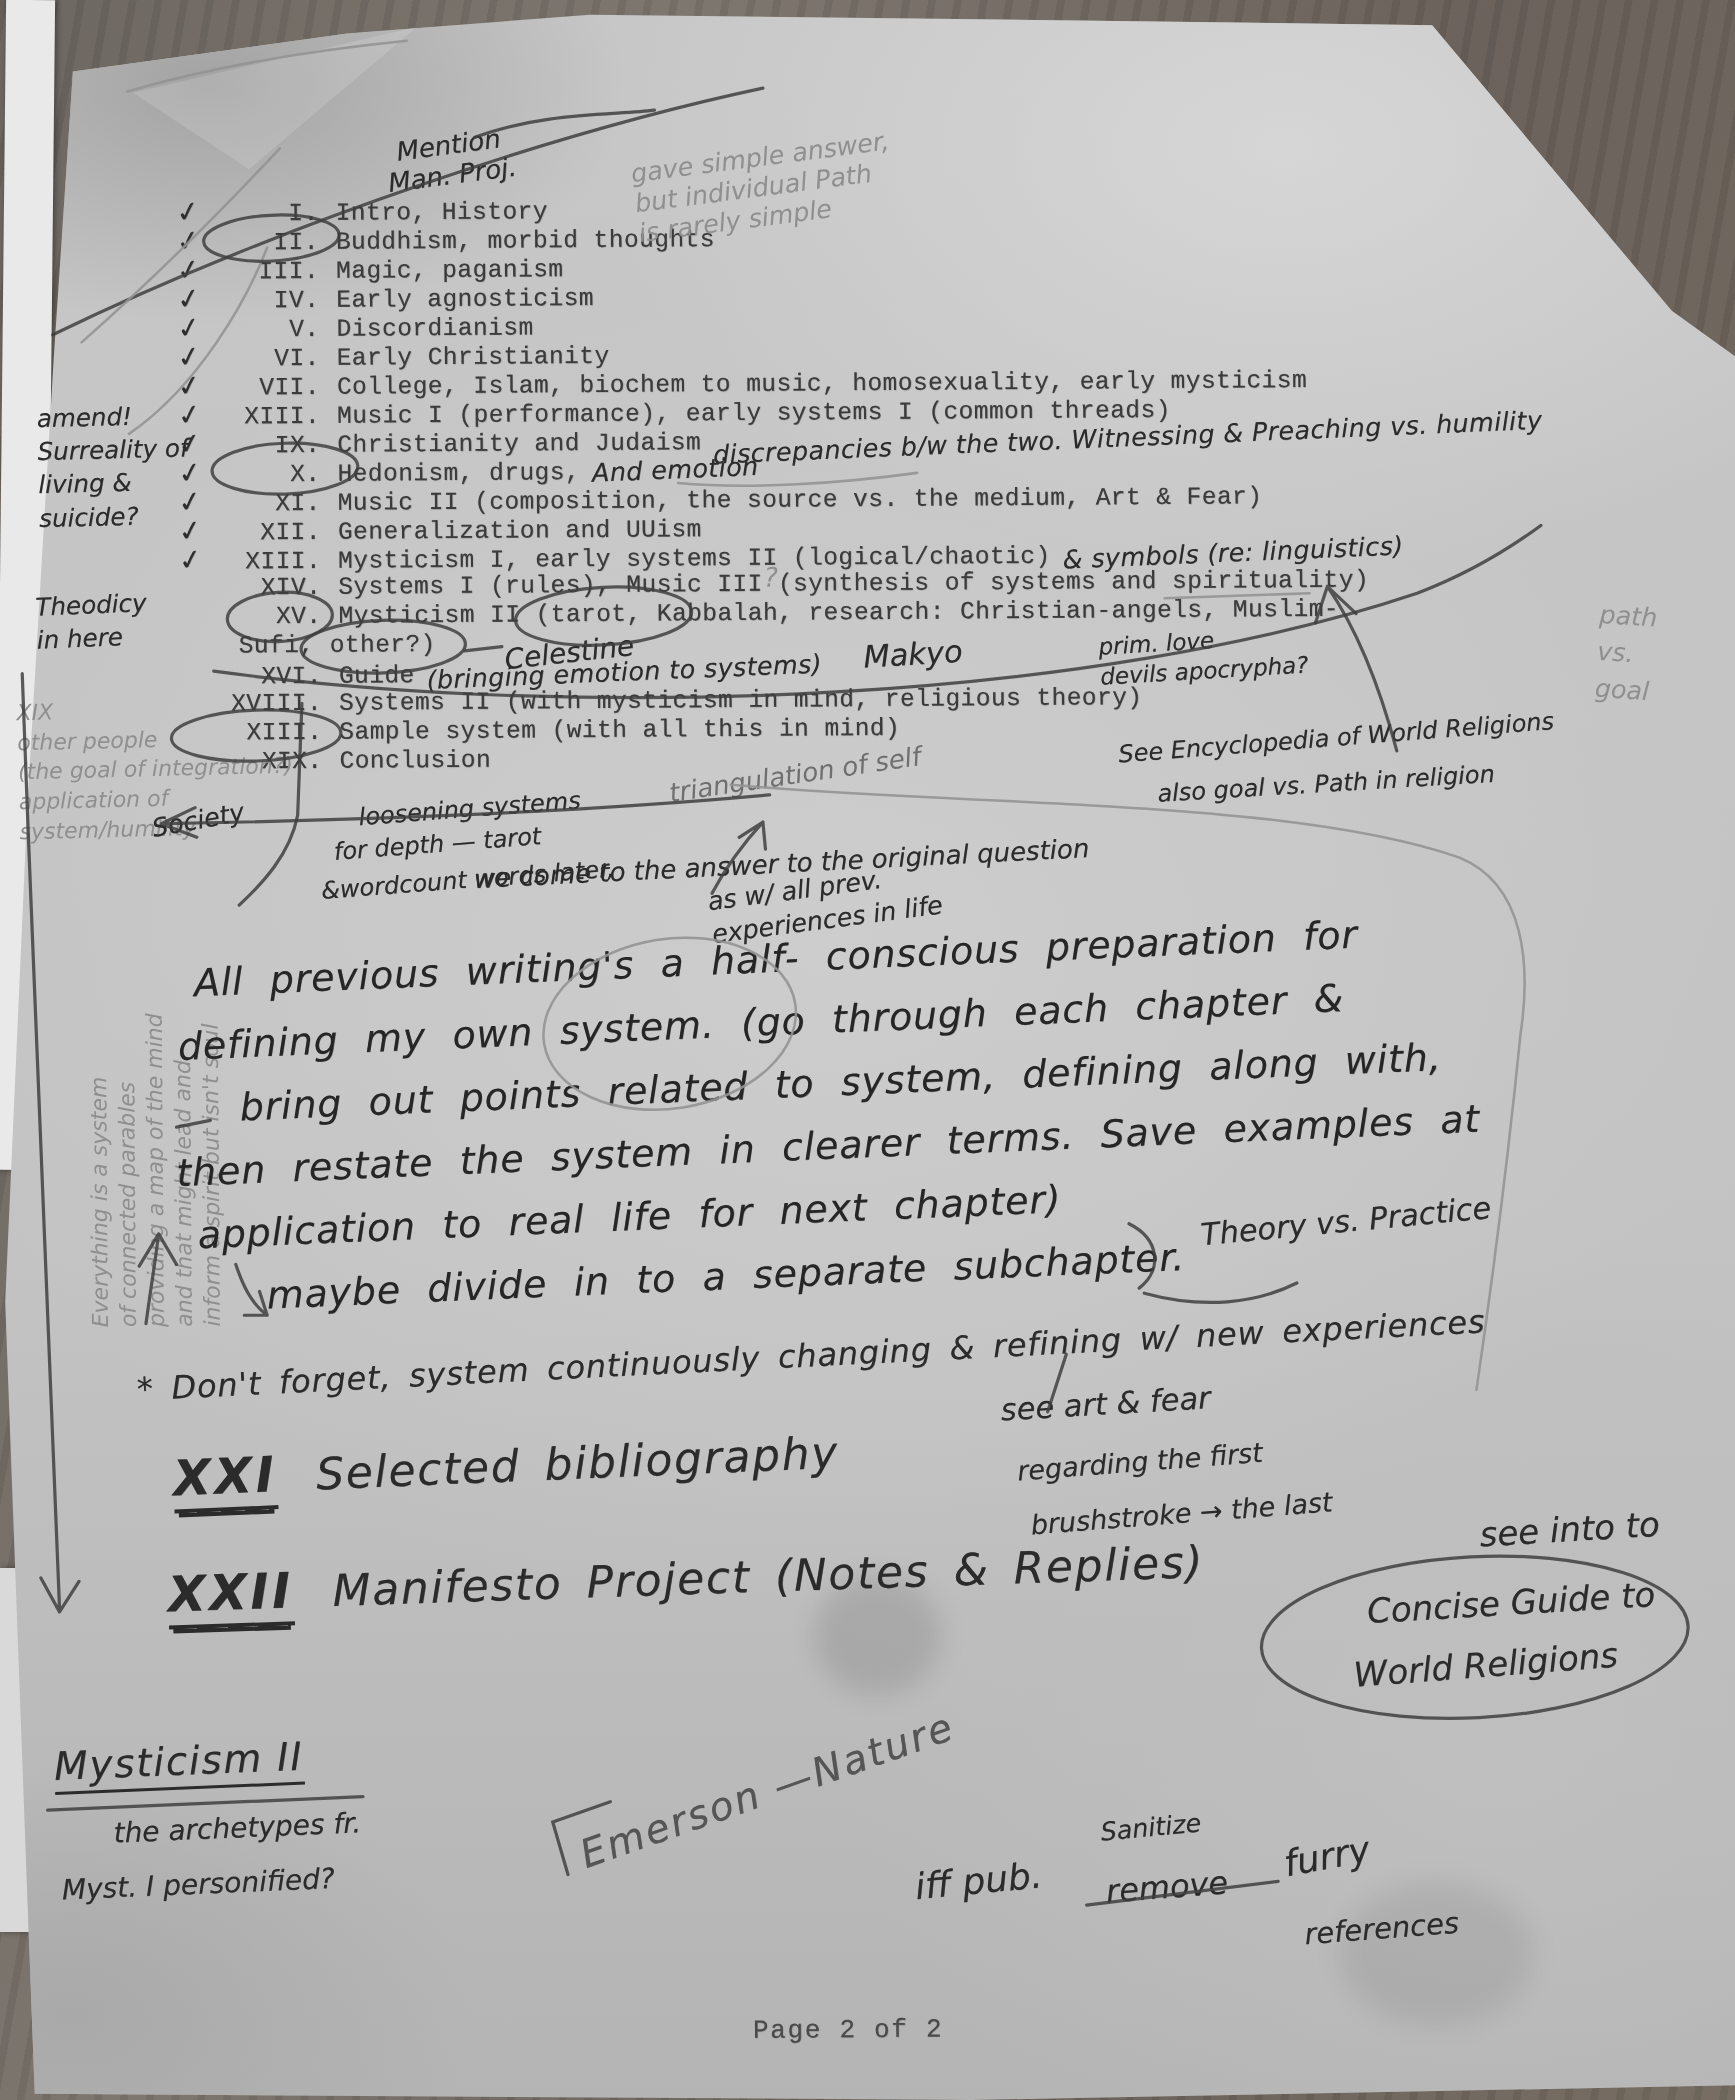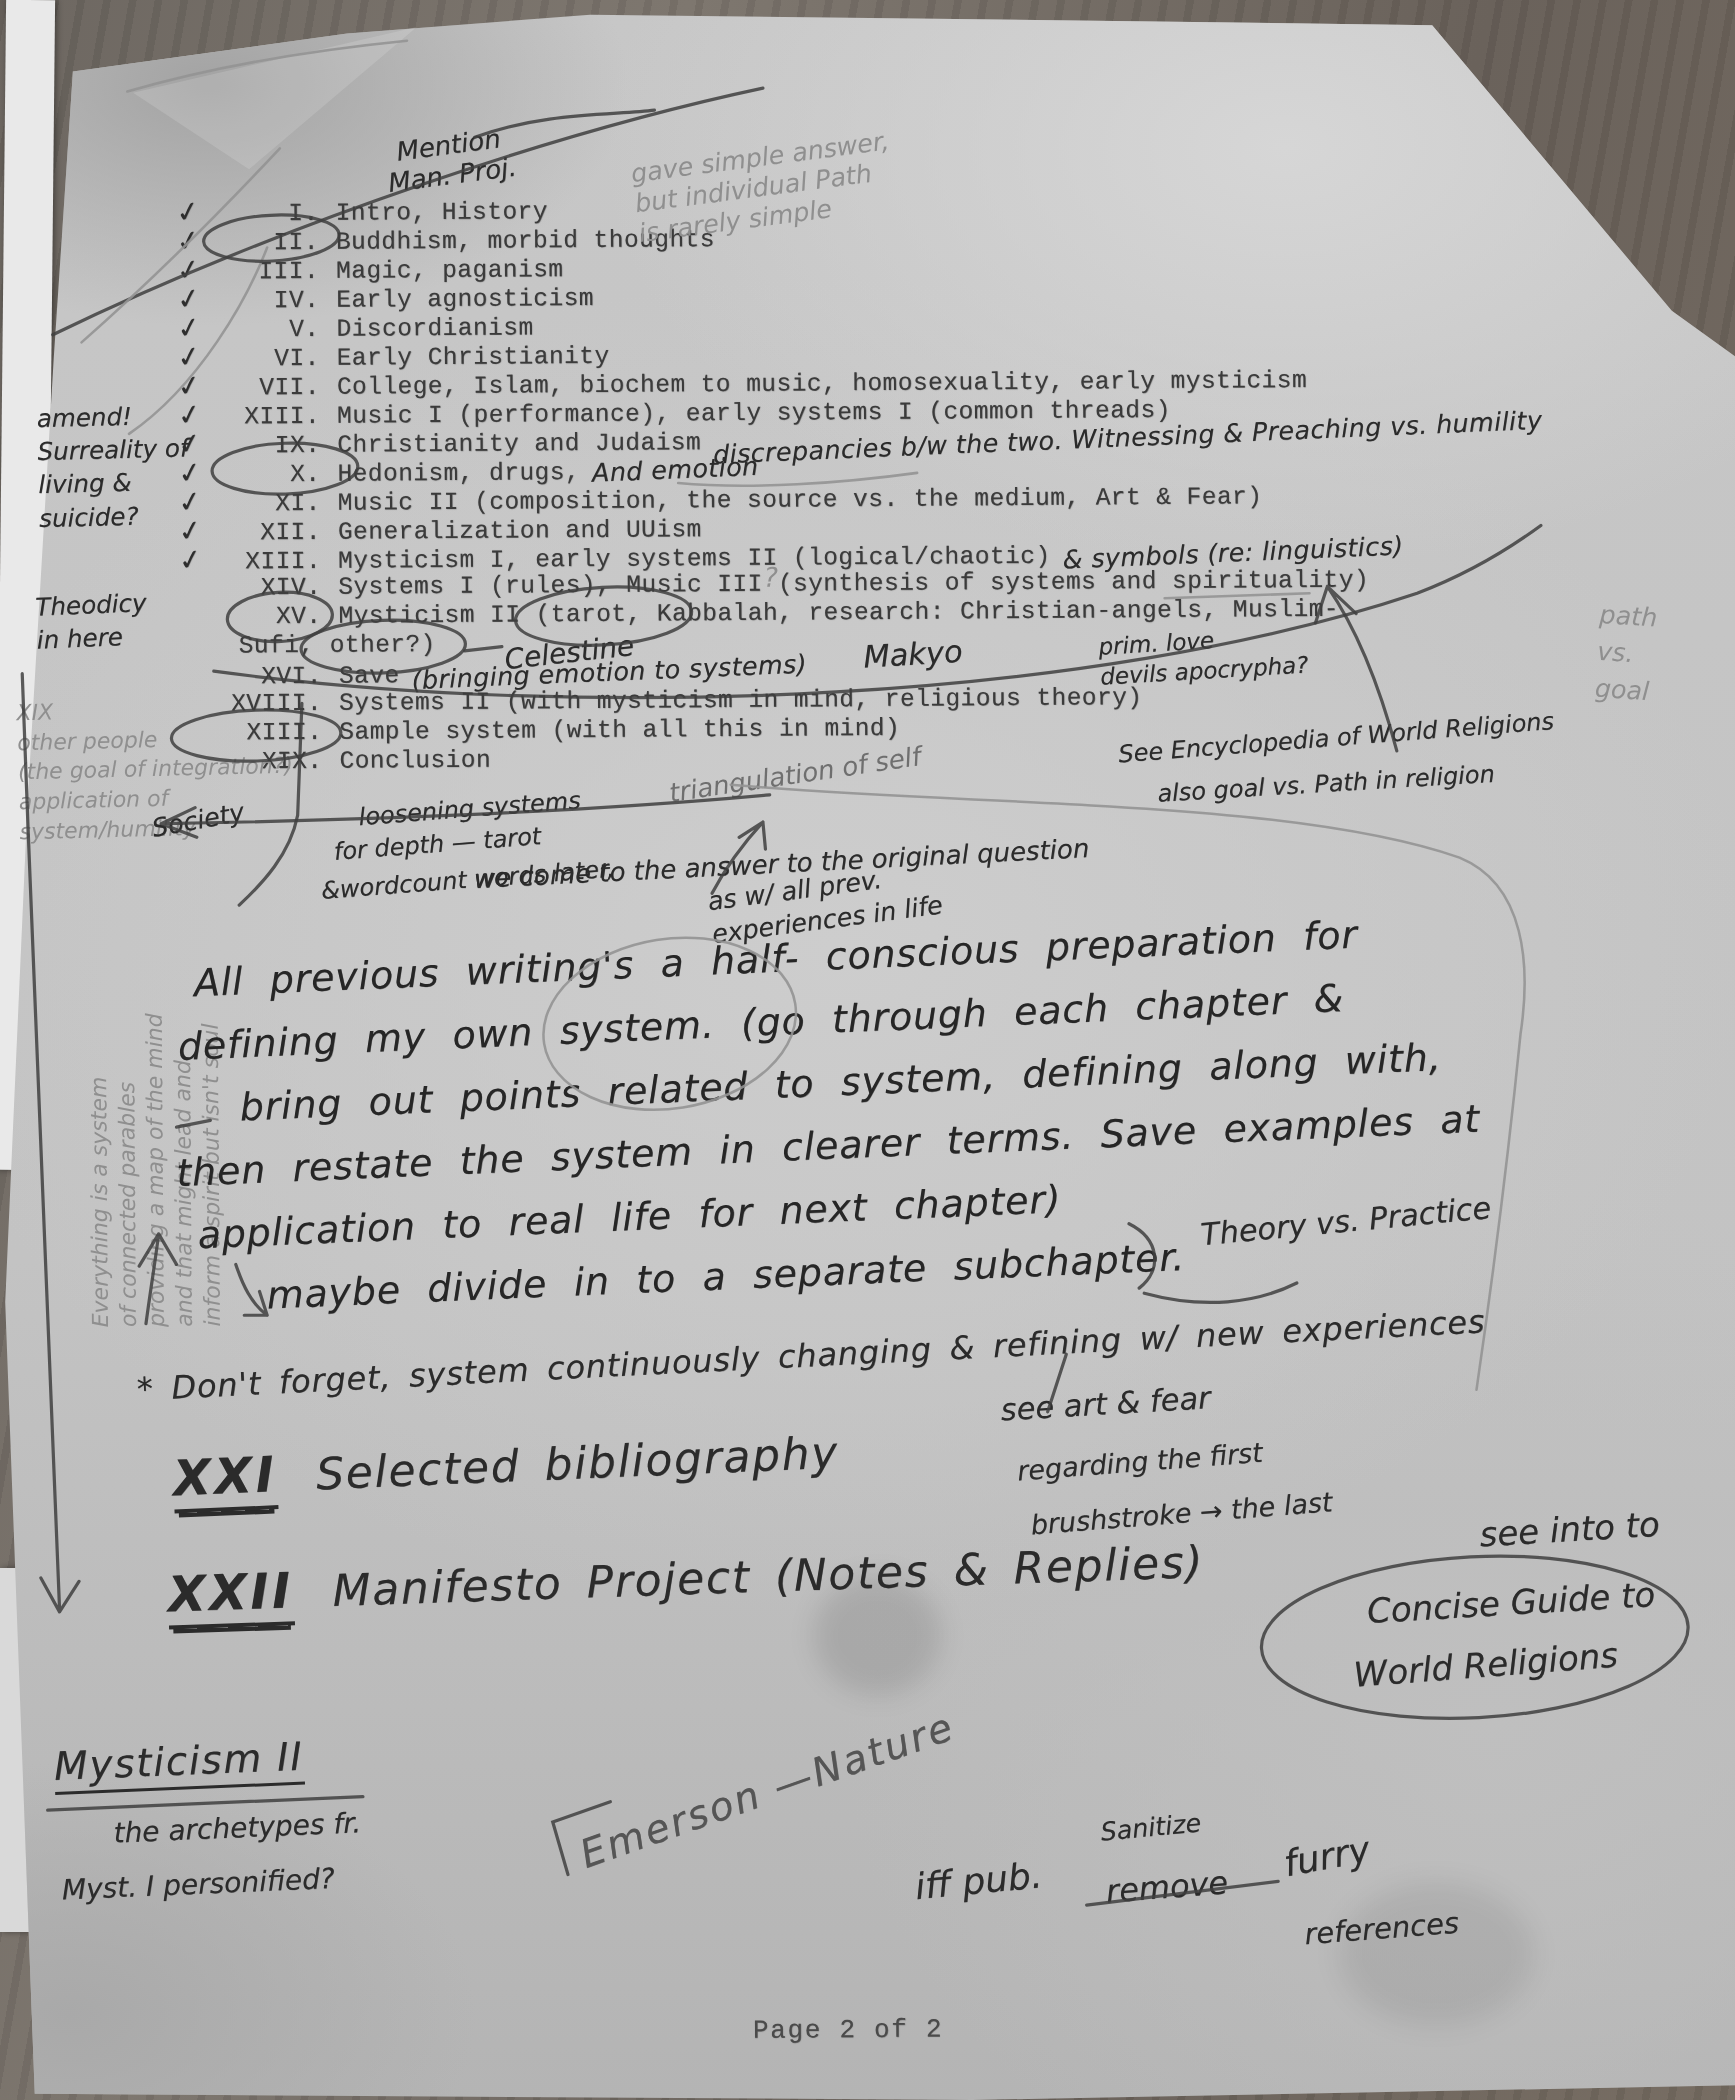--- a/index.html
+++ b/index.html
@@ -81,21 +81,21 @@
     <div class="trow"><span class="chk">✓</span><span class="num">VII.</span><span class="txt">College, Islam, biochem to music, homosexuality, early mysticism</span></div>
     <div class="trow"><span class="chk">✓</span><span class="num">XIII.</span><span class="txt">Music I (performance), early systems I (common threads)</span></div>
     <div class="trow"><span class="chk">✓</span><span class="num">IX.</span><span class="txt">Christianity and Judaism</span><span class="note">discrepancies b/w the two. Witnessing &amp; Preaching vs. humility</span></div>
     <div class="trow"><span class="chk">✓</span><span class="num">X.</span><span class="txt">Hedonism, drugs,</span><span class="note">And emotion</span></div>
     <div class="trow"><span class="chk">✓</span><span class="num">XI.</span><span class="txt">Music II (composition, the source vs. the medium, Art &amp; Fear)</span></div>
     <div class="trow"><span class="chk">✓</span><span class="num">XII.</span><span class="txt">Generalization and UUism</span></div>
     <div class="trow"><span class="chk">✓</span><span class="num">XIII.</span><span class="txt">Mysticism I, early systems II (logical/chaotic)</span><span class="note">&amp; symbols (re: linguistics)</span></div>
     <div class="trow"><span class="chk"></span><span class="num">XIV.</span><span class="txt">Systems I (rules), Music III (synthesis of systems and spirituality)</span></div>
     <div class="trow"><span class="chk"></span><span class="num">XV.</span><span class="txt">Mysticism II (tarot, Kabbalah, research: Christian-angels, Muslim-</span></div>
     <div class="trow cont"><span class="chk"></span><span class="num"></span><span class="txt">Sufi, other?)</span></div>
-    <div class="trow"><span class="chk"></span><span class="num">XVI.</span><span class="txt">Save</span><span class="note">(bringing emotion to systems)</span></div>
+    <div class="trow"><span class="chk"></span><span class="num">XVI.</span><span class="txt">Guide</span><span class="note">(bringing emotion to systems)</span></div>
     <div class="trow"><span class="chk"></span><span class="num">XVIII.</span><span class="txt">Systems II (with mysticism in mind, religious theory)</span></div>
     <div class="trow"><span class="chk"></span><span class="num">XIII.</span><span class="txt">Sample system (with all this in mind)</span></div>
     <div class="trow"><span class="chk"></span><span class="num">XIX.</span><span class="txt">Conclusion</span></div>
   </div>
 
   <div class="a hand ml" style="left:392px;top:127px;transform:rotate(-7deg);font-size:26px;text-align:center;">Mention
 Man. Proj.</div>
   <div class="a hand ml p" style="left:640px;top:141px;transform:rotate(-7deg);font-size:25.4px;">gave simple answer,
 but individual Path
 is rarely simple</div>

